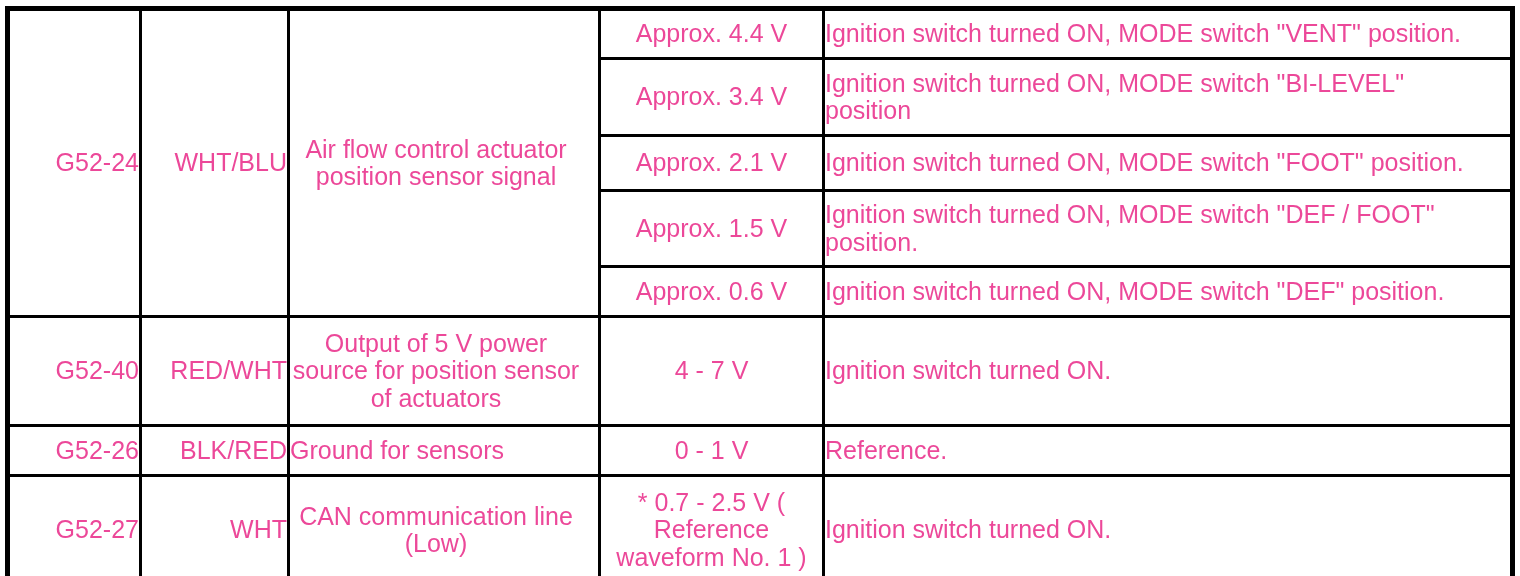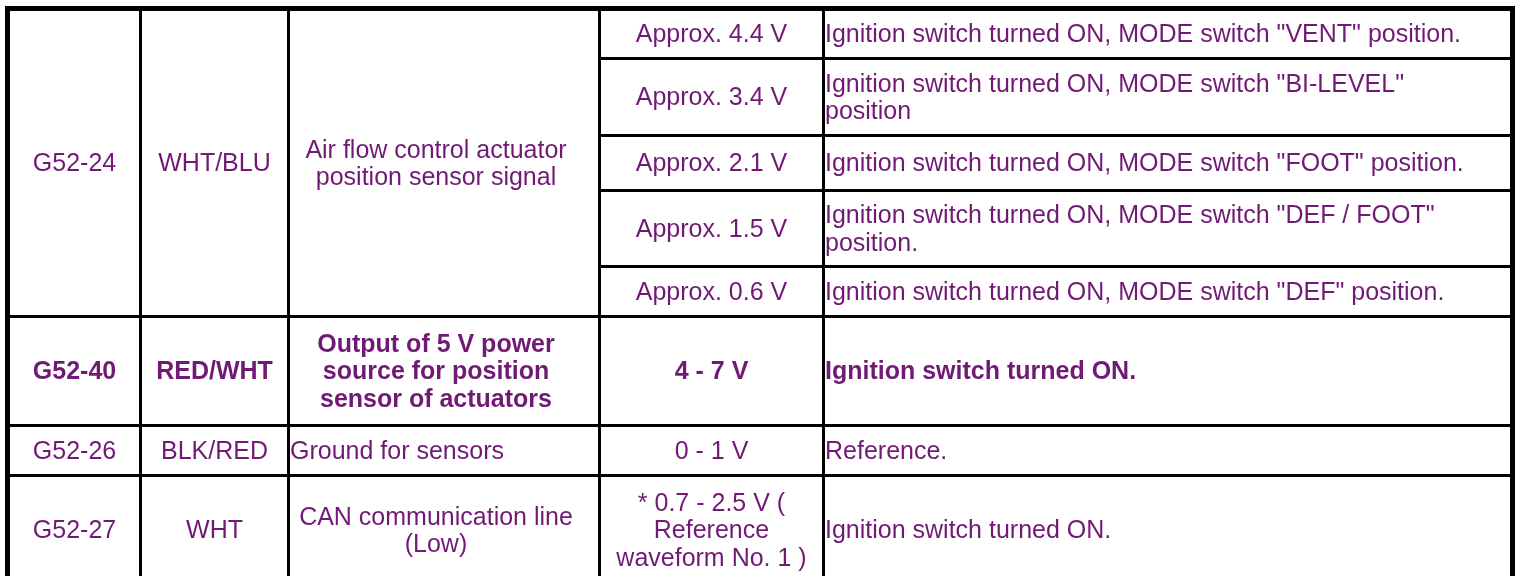--- a/index.html
+++ b/index.html
@@ -21,26 +21,26 @@
     border-collapse: collapse;
     table-layout: fixed;
     margin: 6px 0 0 5px;
     width: 1505px;
     border: 5px solid #000000;
   }
   table.pin-table td {
     border: 3px solid #000000;
     font-size: 25px;
     line-height: 1.1;
-    color: #701a75;
+    color: #ec4899;
     vertical-align: middle;
     padding: 0;
     overflow: hidden;
   }
-  td.c-center { text-align: center; }
+  td.c-center { text-align: right; }
   td.c-left   { text-align: left; padding-left: 8px; padding-right: 6px; }
   td.cond     { text-align: left; padding-left: 8px; padding-right: 8px; }
   td.volt     { text-align: center; }
 
   
   .desc-span {
     display: inline-block;
     max-width: 292px;
     text-align: center;
   }
@@ -54,21 +54,21 @@
     max-width: 200px;
     text-align: center;
   }
 
   
   tr.r1 td { height: 46px; }
   tr.r2 td { height: 74px; }
   tr.r3 td { height: 52px; }
   tr.r4 td { height: 73px; }
   tr.r5 td { height: 47px; }
-  tr.r6 td { height: 106px; font-weight: bold; }
+  tr.r6 td { height: 106px; }
   tr.r7 td { height: 47px; }
   tr.r8 td { height: 106px; }
 </style>
 </head>
 <body>
 
 <div class="page">
   <table class="pin-table">
     <colgroup>
       <col style="width:133px">

